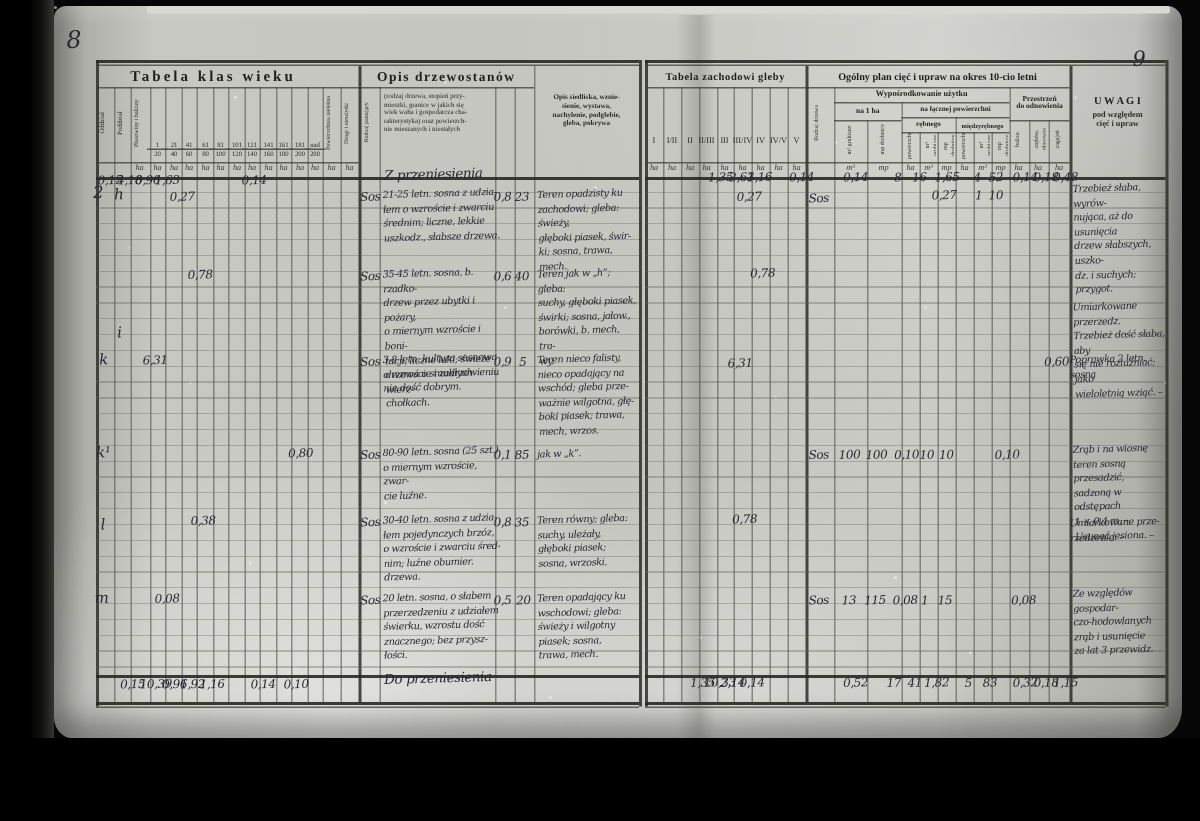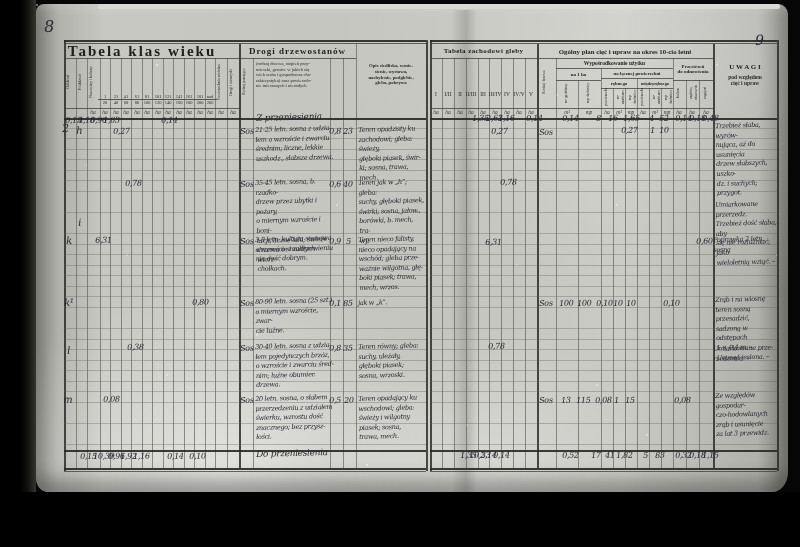--- a/index.html
+++ b/index.html
@@ -58,22 +58,22 @@
 <div class="stage">
   <div class="film-edge"></div>
   <div class="page">
     <div class="top-edge"></div>
     <div class="gutter"></div>
     <div class="speck"></div>
   </div>
 
   <div id="overlay">
 
-    <div class="title" style="left:64px;top:44px;width:156px;height:14px;font-size:15px;letter-spacing:2px;">Tabela klas wieku</div>
-    <div class="title" style="left:239px;top:44px;width:117px;height:14px;font-size:9px;letter-spacing:1px;">Drogi drzewostanów</div>
+    <div class="title" style="left:64px;top:44px;width:156px;height:14px;font-size:10px;letter-spacing:2px;">Tabela klas wieku</div>
+    <div class="title" style="left:239px;top:44px;width:117px;height:14px;font-size:9px;letter-spacing:1px;">Opis drzewostanów</div>
     <div class="title" style="left:430px;top:44px;width:107px;height:14px;font-size:7px;letter-spacing:.4px;">Tabela zachodowi gleby</div>
     <div class="title" style="left:537px;top:44px;width:176px;height:14px;font-size:6.8px;">Ogólny plan cięć i upraw na okres 10-cio letni</div>
     <div class="title" style="left:556px;top:58px;width:117px;height:10px;font-size:5.5px;">Wypośrodkowanie użytku</div>
     <div class="title" style="left:556px;top:68px;width:45px;height:12px;font-size:5px;">na 1 ha</div>
     <div class="title" style="left:601px;top:68px;width:72px;height:10px;font-size:4.8px;">na łącznej powierzchni</div>
     <div class="title" style="left:601px;top:78px;width:36px;height:10px;font-size:4.8px;">rębnego</div>
     <div class="title" style="left:637px;top:78px;width:36px;height:10px;font-size:4.3px;">międzyrębnego</div>
     <div class="title" style="left:673px;top:58px;width:40px;height:22px;font-size:5px;white-space:pre-line;text-align:center;">Przestrzeń
 do odnowienia</div>
     <div class="title" style="left:713px;top:60px;width:64px;height:14px;font-size:7px;">U W A G I</div>

